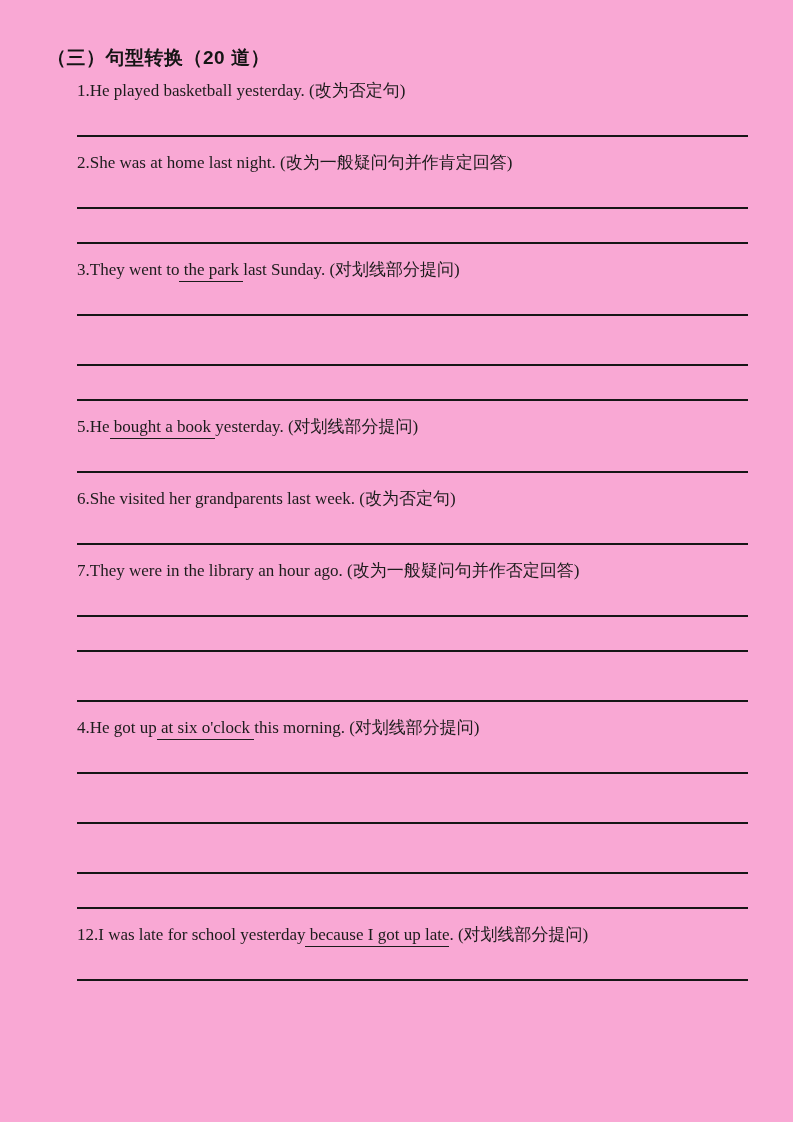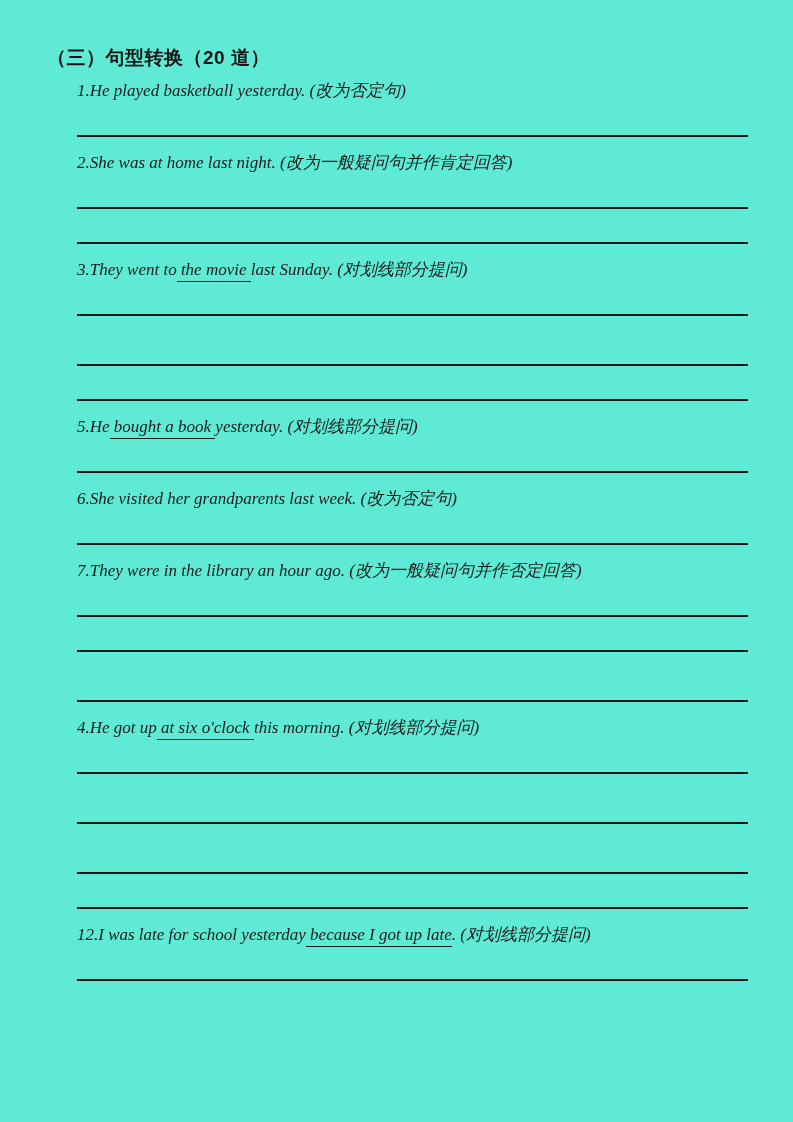--- a/index.html
+++ b/index.html
@@ -4,21 +4,21 @@
 <style>
   html, body {
     margin: 0;
     padding: 0;
     background: #ffffff;
   }
   .page {
     position: relative;
     width: 793px;
     height: 1122px;
-    background: #5eead4;
+    background: #f9a8d4;
     color: #1c1c1c;
     font-family: "Liberation Serif", "DejaVu Serif", serif;
     overflow: hidden;
     box-sizing: border-box;
     padding: 46px 45px 0 77px;
   }
   .title {
     font-family: "Liberation Sans", "DejaVu Sans", sans-serif;
     font-weight: 700;
     font-size: 19px;
@@ -28,21 +28,20 @@
     letter-spacing: 0.5px;
   }
   .q-block {
     margin: 0 0 15px 0;
   }
   .q {
     font-size: 17px;
     line-height: 22px;
     margin: 0;
     color: #1c1c1c;
-    font-style: italic;
   }
   .u {
     border-bottom: 1px solid #1c1c1c;
     padding-bottom: 2px;
   }
   .u:empty {
     border-bottom: none;
     padding: 0;
   }
   .ans-line {
@@ -63,21 +62,21 @@
     <div class="ans-line"></div>
   </div>
 
   <div class="q-block">
     <p class="q"><span>2.She was at home last night. (改为一般疑问句并作肯定回答)</span><span class="u"></span><span></span></p>
     <div class="ans-line"></div>
     <div class="ans-line"></div>
   </div>
 
   <div class="q-block">
-    <p class="q"><span>3.They went to</span><span class="u"> the movie </span><span>last Sunday. (对划线部分提问)</span></p>
+    <p class="q"><span>3.They went to</span><span class="u"> the park </span><span>last Sunday. (对划线部分提问)</span></p>
     <div class="ans-line"></div>
   </div>
 
   <div class="q-block">
     <div class="ans-line"></div>
     <div class="ans-line"></div>
   </div>
 
   <div class="q-block">
     <p class="q"><span>5.He</span><span class="u"> bought a book </span><span>yesterday. (对划线部分提问)</span></p>

